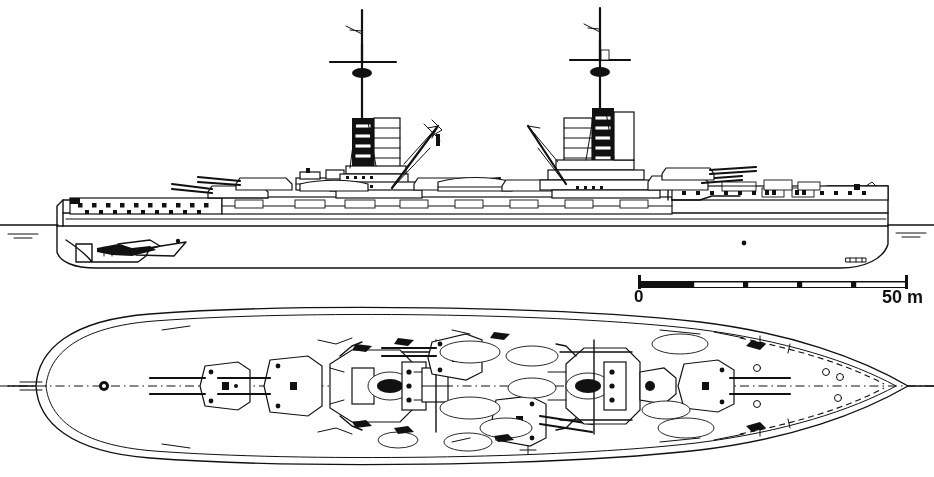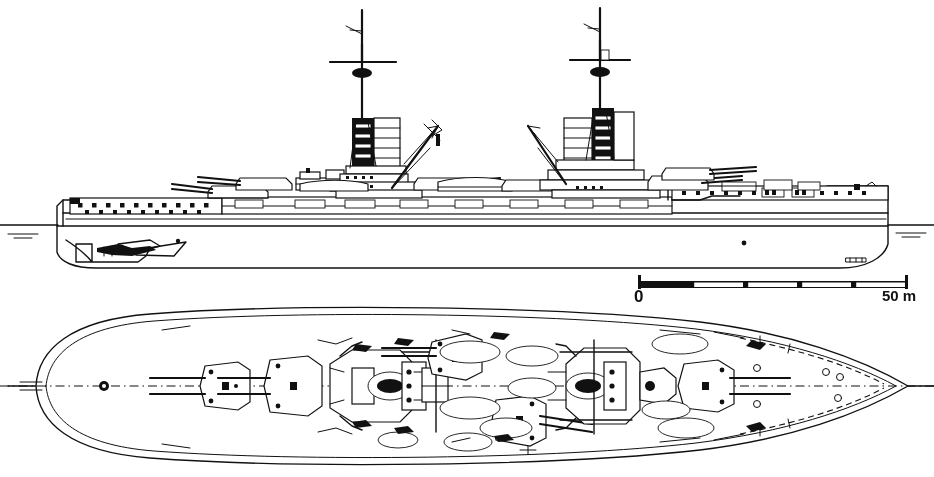--- a/index.html
+++ b/index.html
@@ -40,21 +40,21 @@
   .scale-label {
     position: absolute;
     font-family: "Liberation Sans", sans-serif;
     font-weight: bold;
     font-size: 17px;
     color: #111111;
     line-height: 1;
     white-space: nowrap;
   }
   #scale-zero { left: 634px; top: 288px; }
-  #scale-max  { left: 882px; top: 288px; font-size: 15px; }
+  #scale-max  { left: 882px; top: 288px; font-size: 18px; }
 </style>
 </head>
 <body>
 
 <div id="sheet">
 
   <svg class="drawing" viewBox="0 0 934 477" xmlns="http://www.w3.org/2000/svg">
 
     <g>
 

